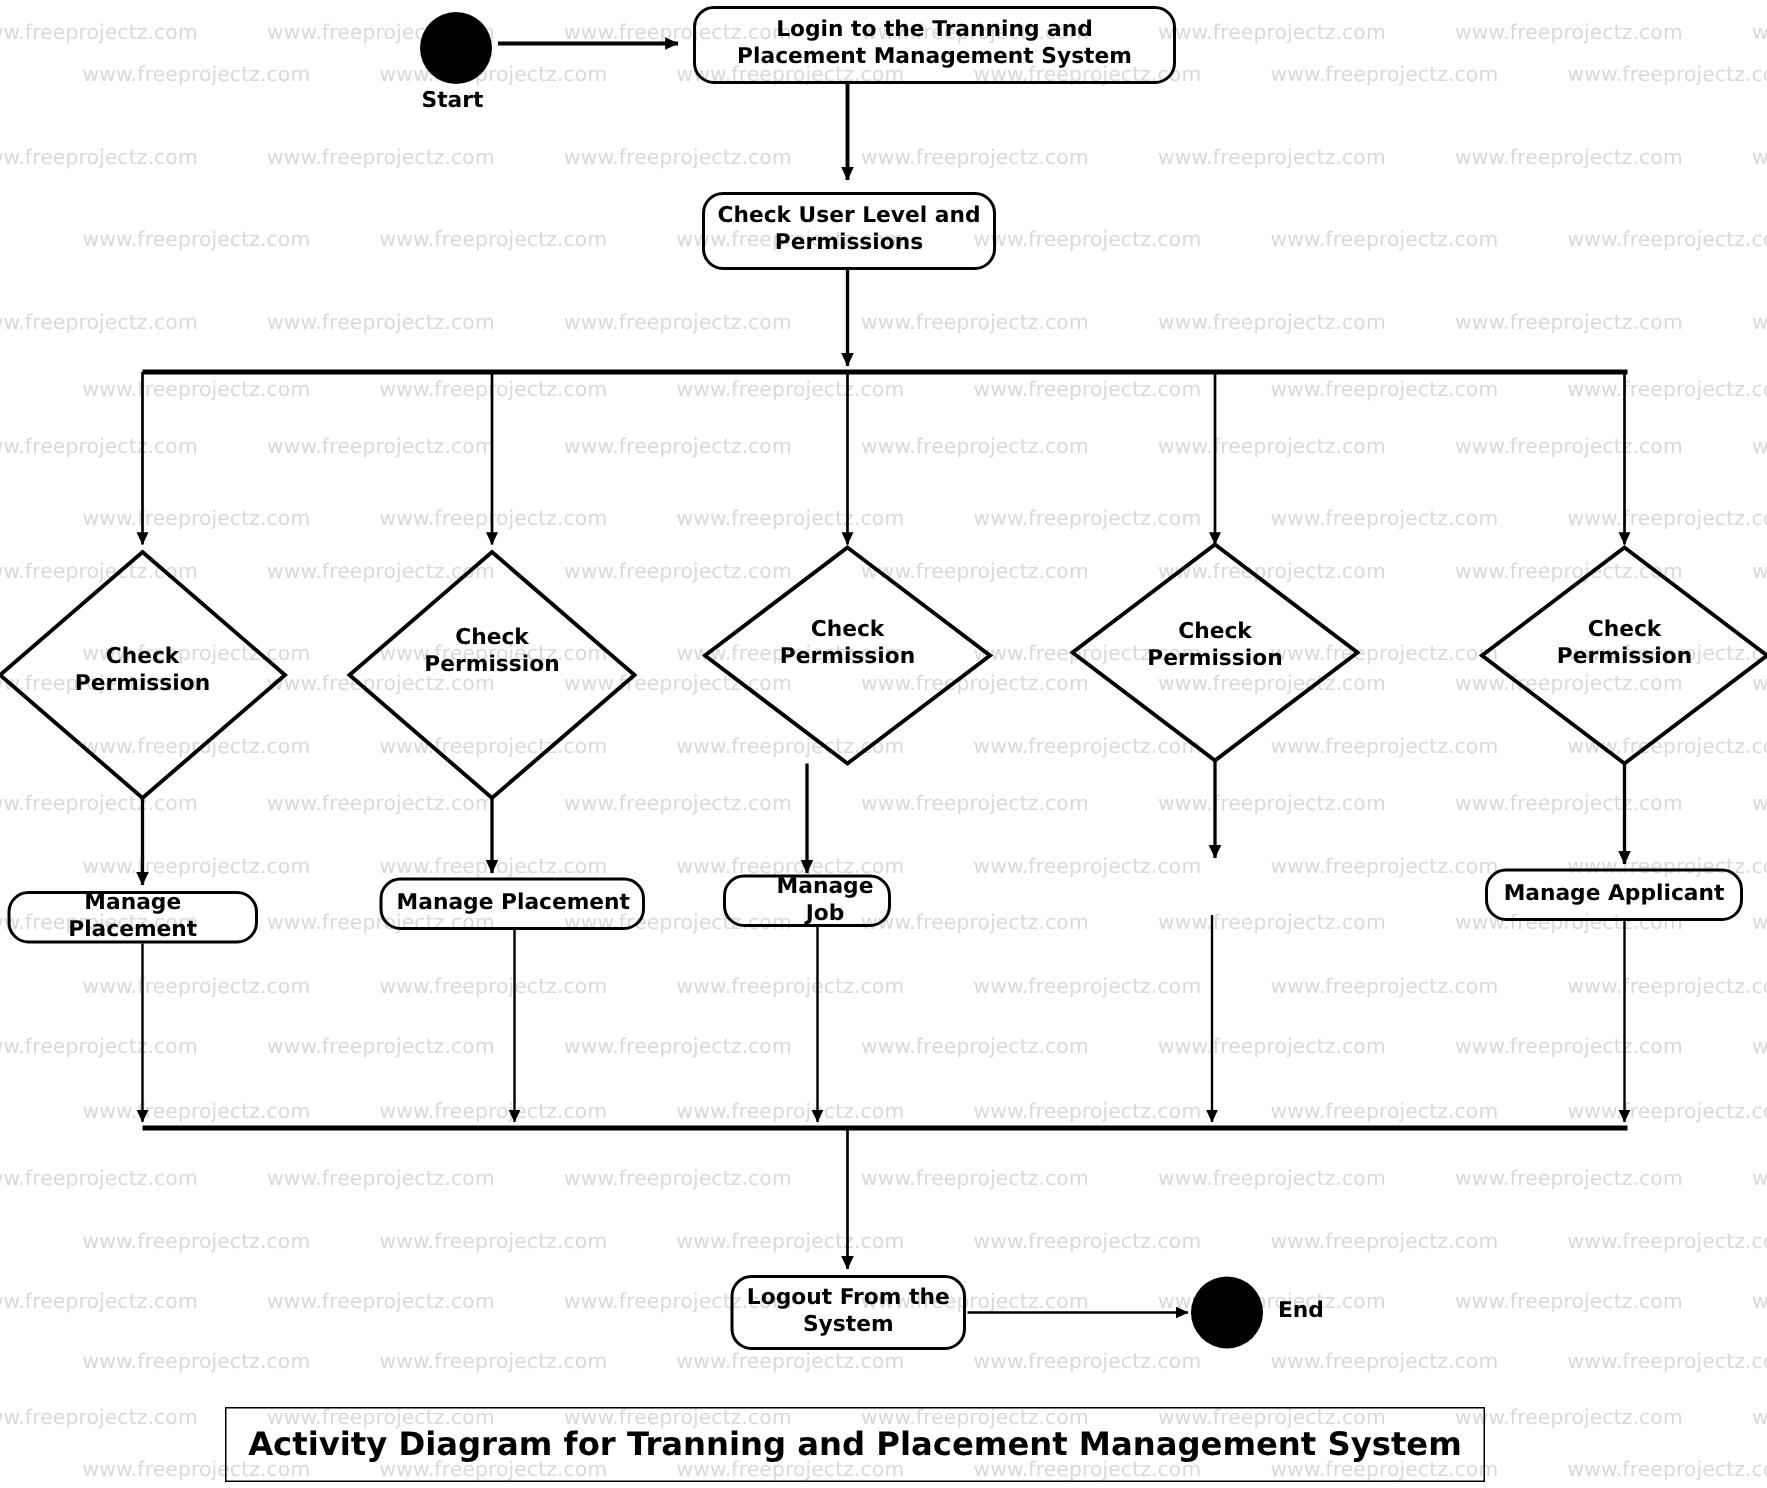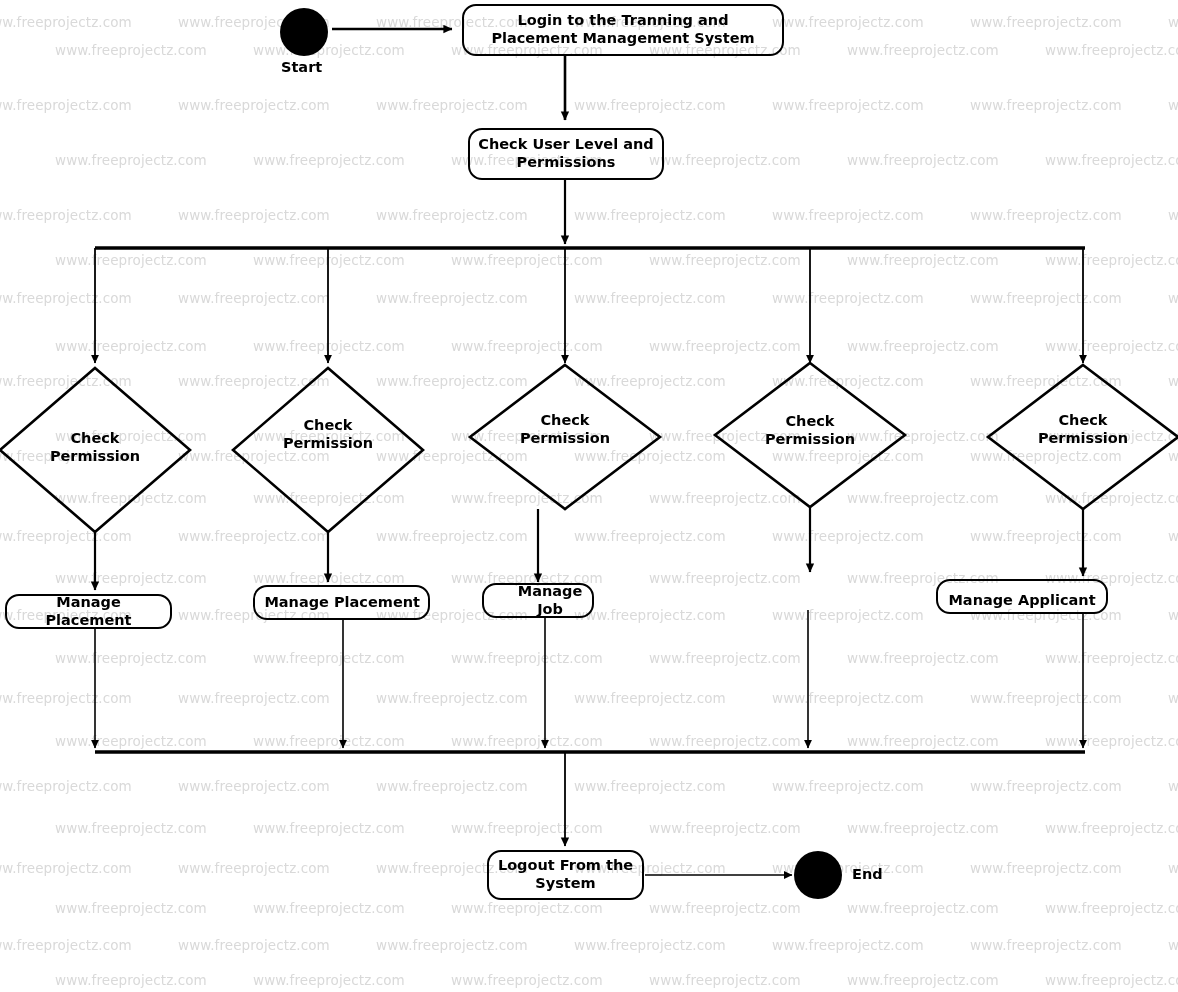--- a/index.html
+++ b/index.html
@@ -360,27 +360,30 @@
 
     <div class="node activity" style="left:253px; top:585px; width:177px; height:35px;justify-content:flex-end;">
       <span>Manage Placement</span>
     </div>
 
     <div class="node activity" style="left:482px; top:583px; width:112px; height:35px;padding-left:32px;">
       <span>Manage Job</span>
     </div>
 
 
-    <div class="node activity" style="left:936px; top:579px; width:172px; height:35px;align-items:flex-end;">
+    <div class="node activity" style="left:990px; top:579px; width:172px; height:35px;">
       <span>Manage Applicant</span>
     </div>
 
     <div class="node activity" style="left:487px; top:850px; width:157px; height:50px;">
       <span>Logout From the System</span>
     </div>
 
     <div class="node terminal" style="left:794px; top:851px; width:48px; height:48px;"></div>
     <div class="term-label" style="left:852px; top:866px;">End</div>
 
   </div>
 
+  <div id="title-box">
+    <span id="title-text">Activity Diagram for Tranning and Placement Management System</span>
+  </div>
 
 </div>
 
 </body></html>

